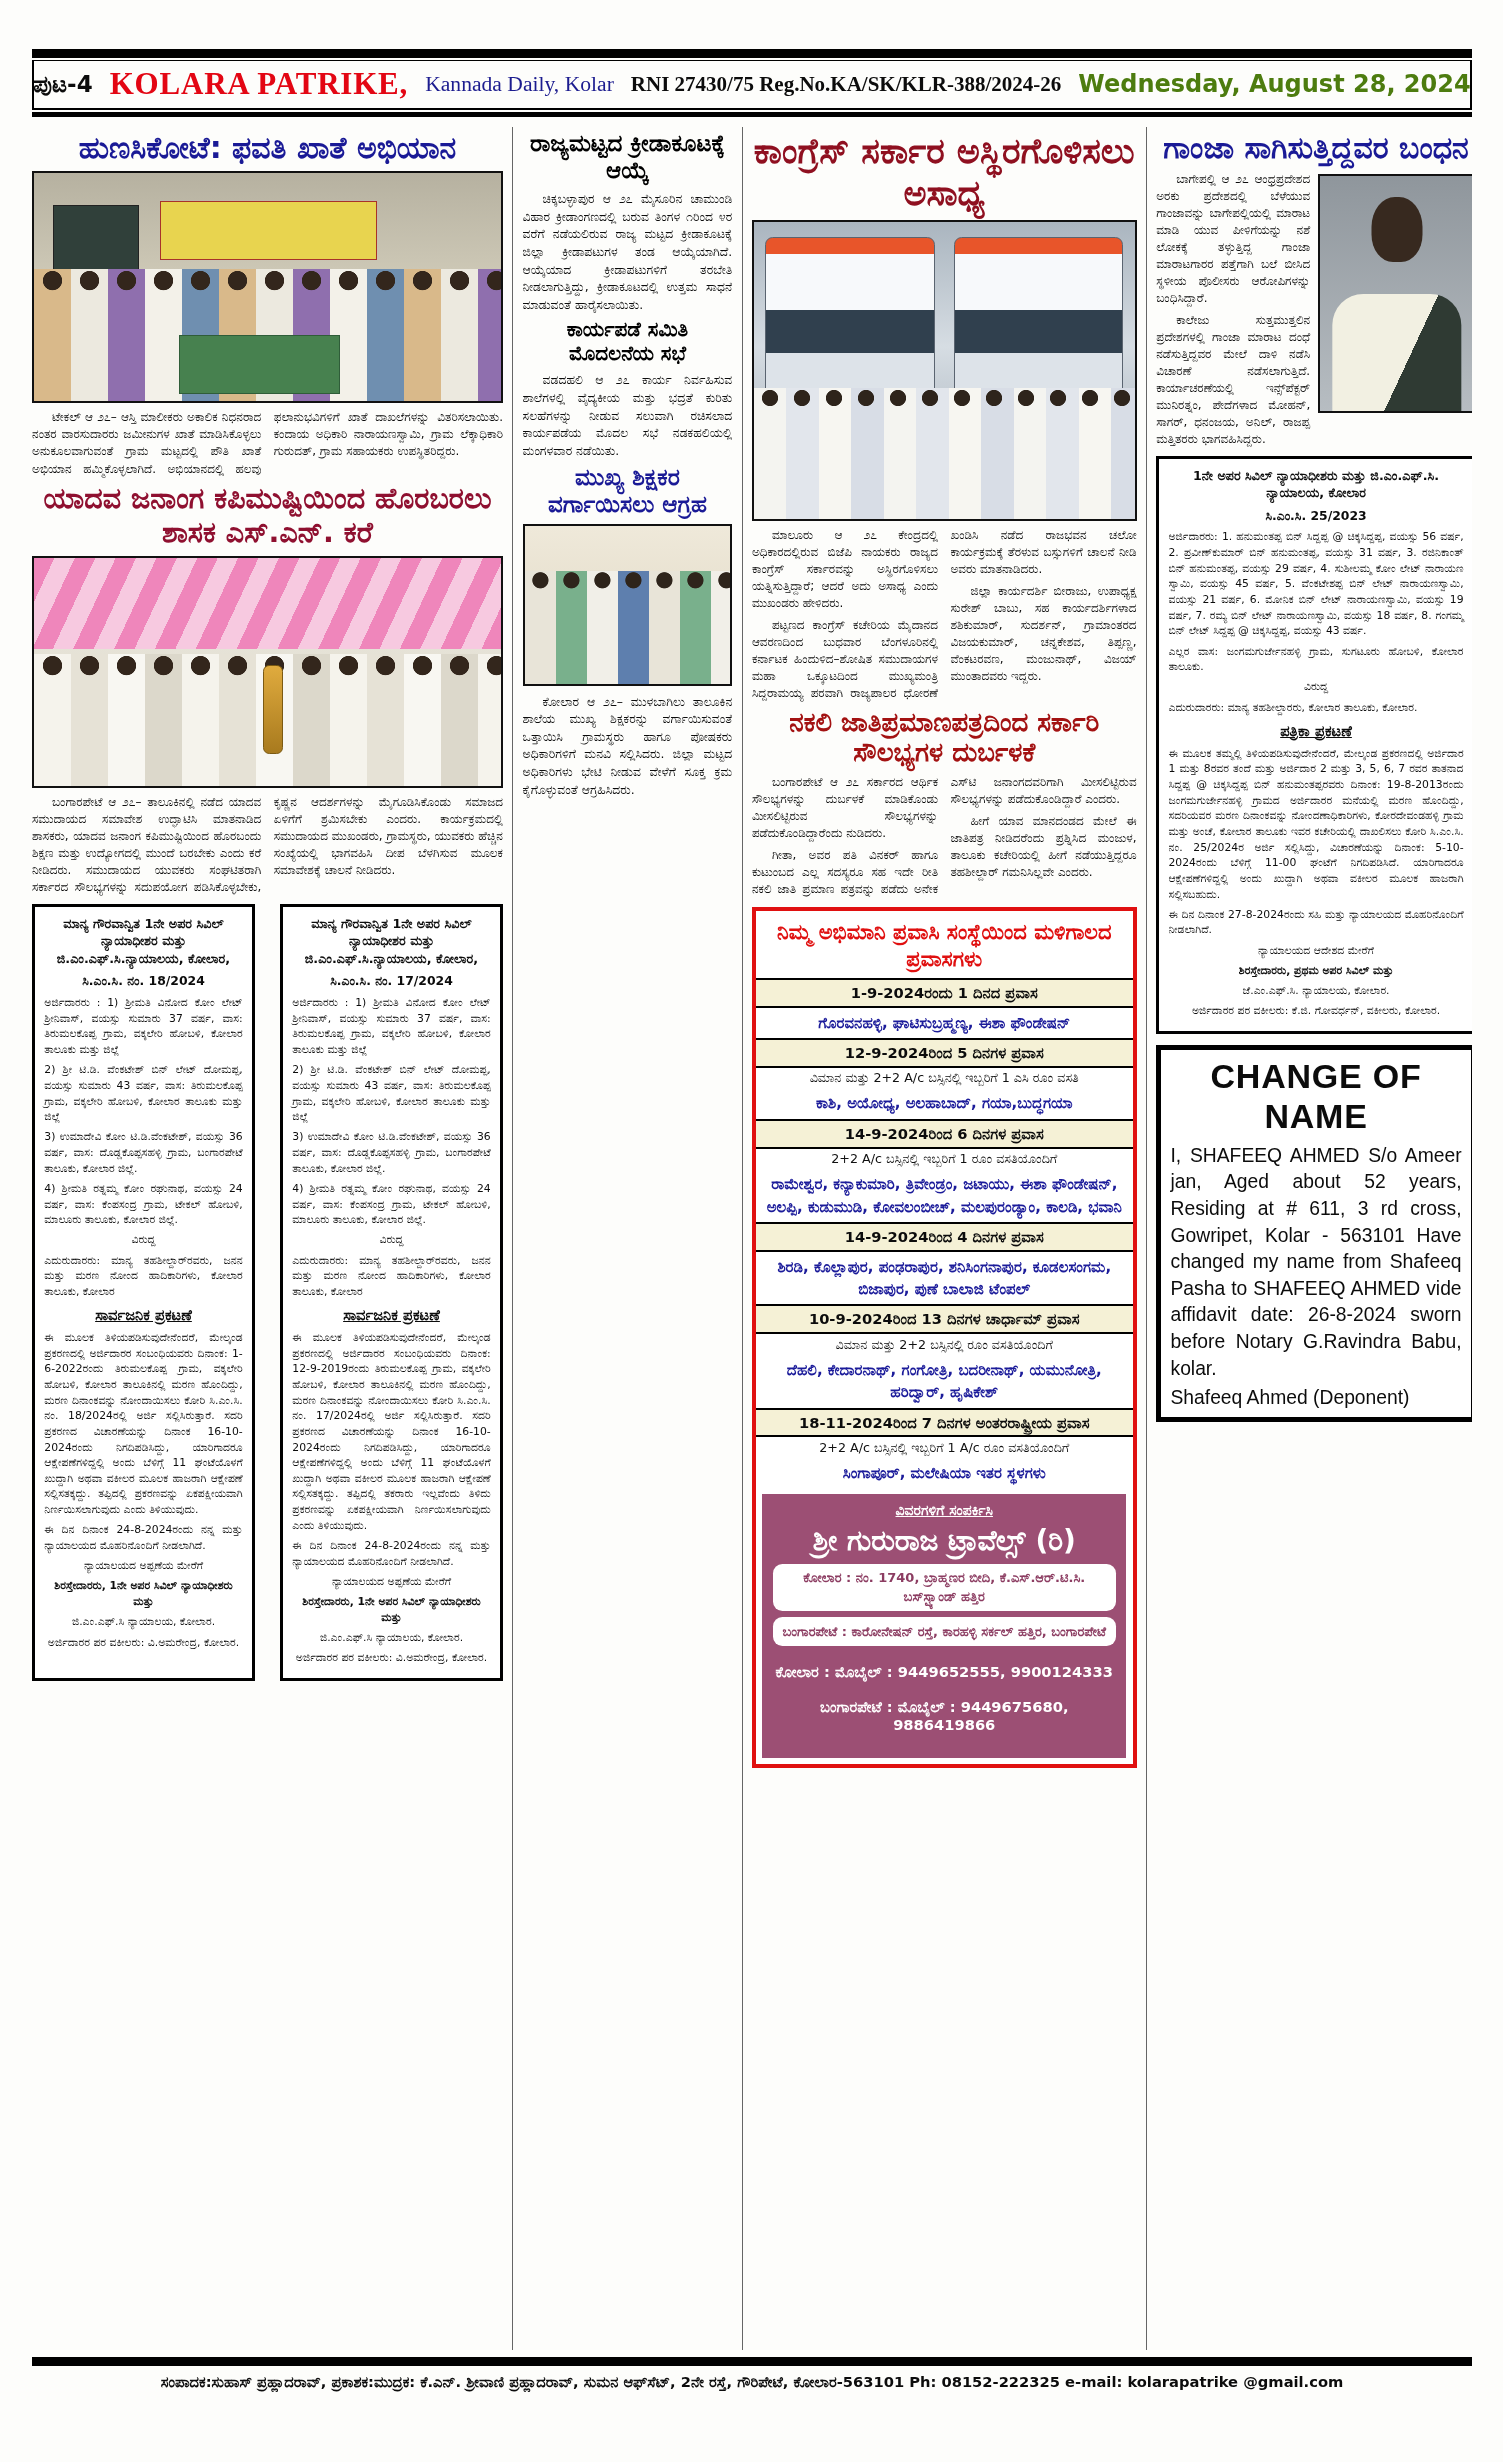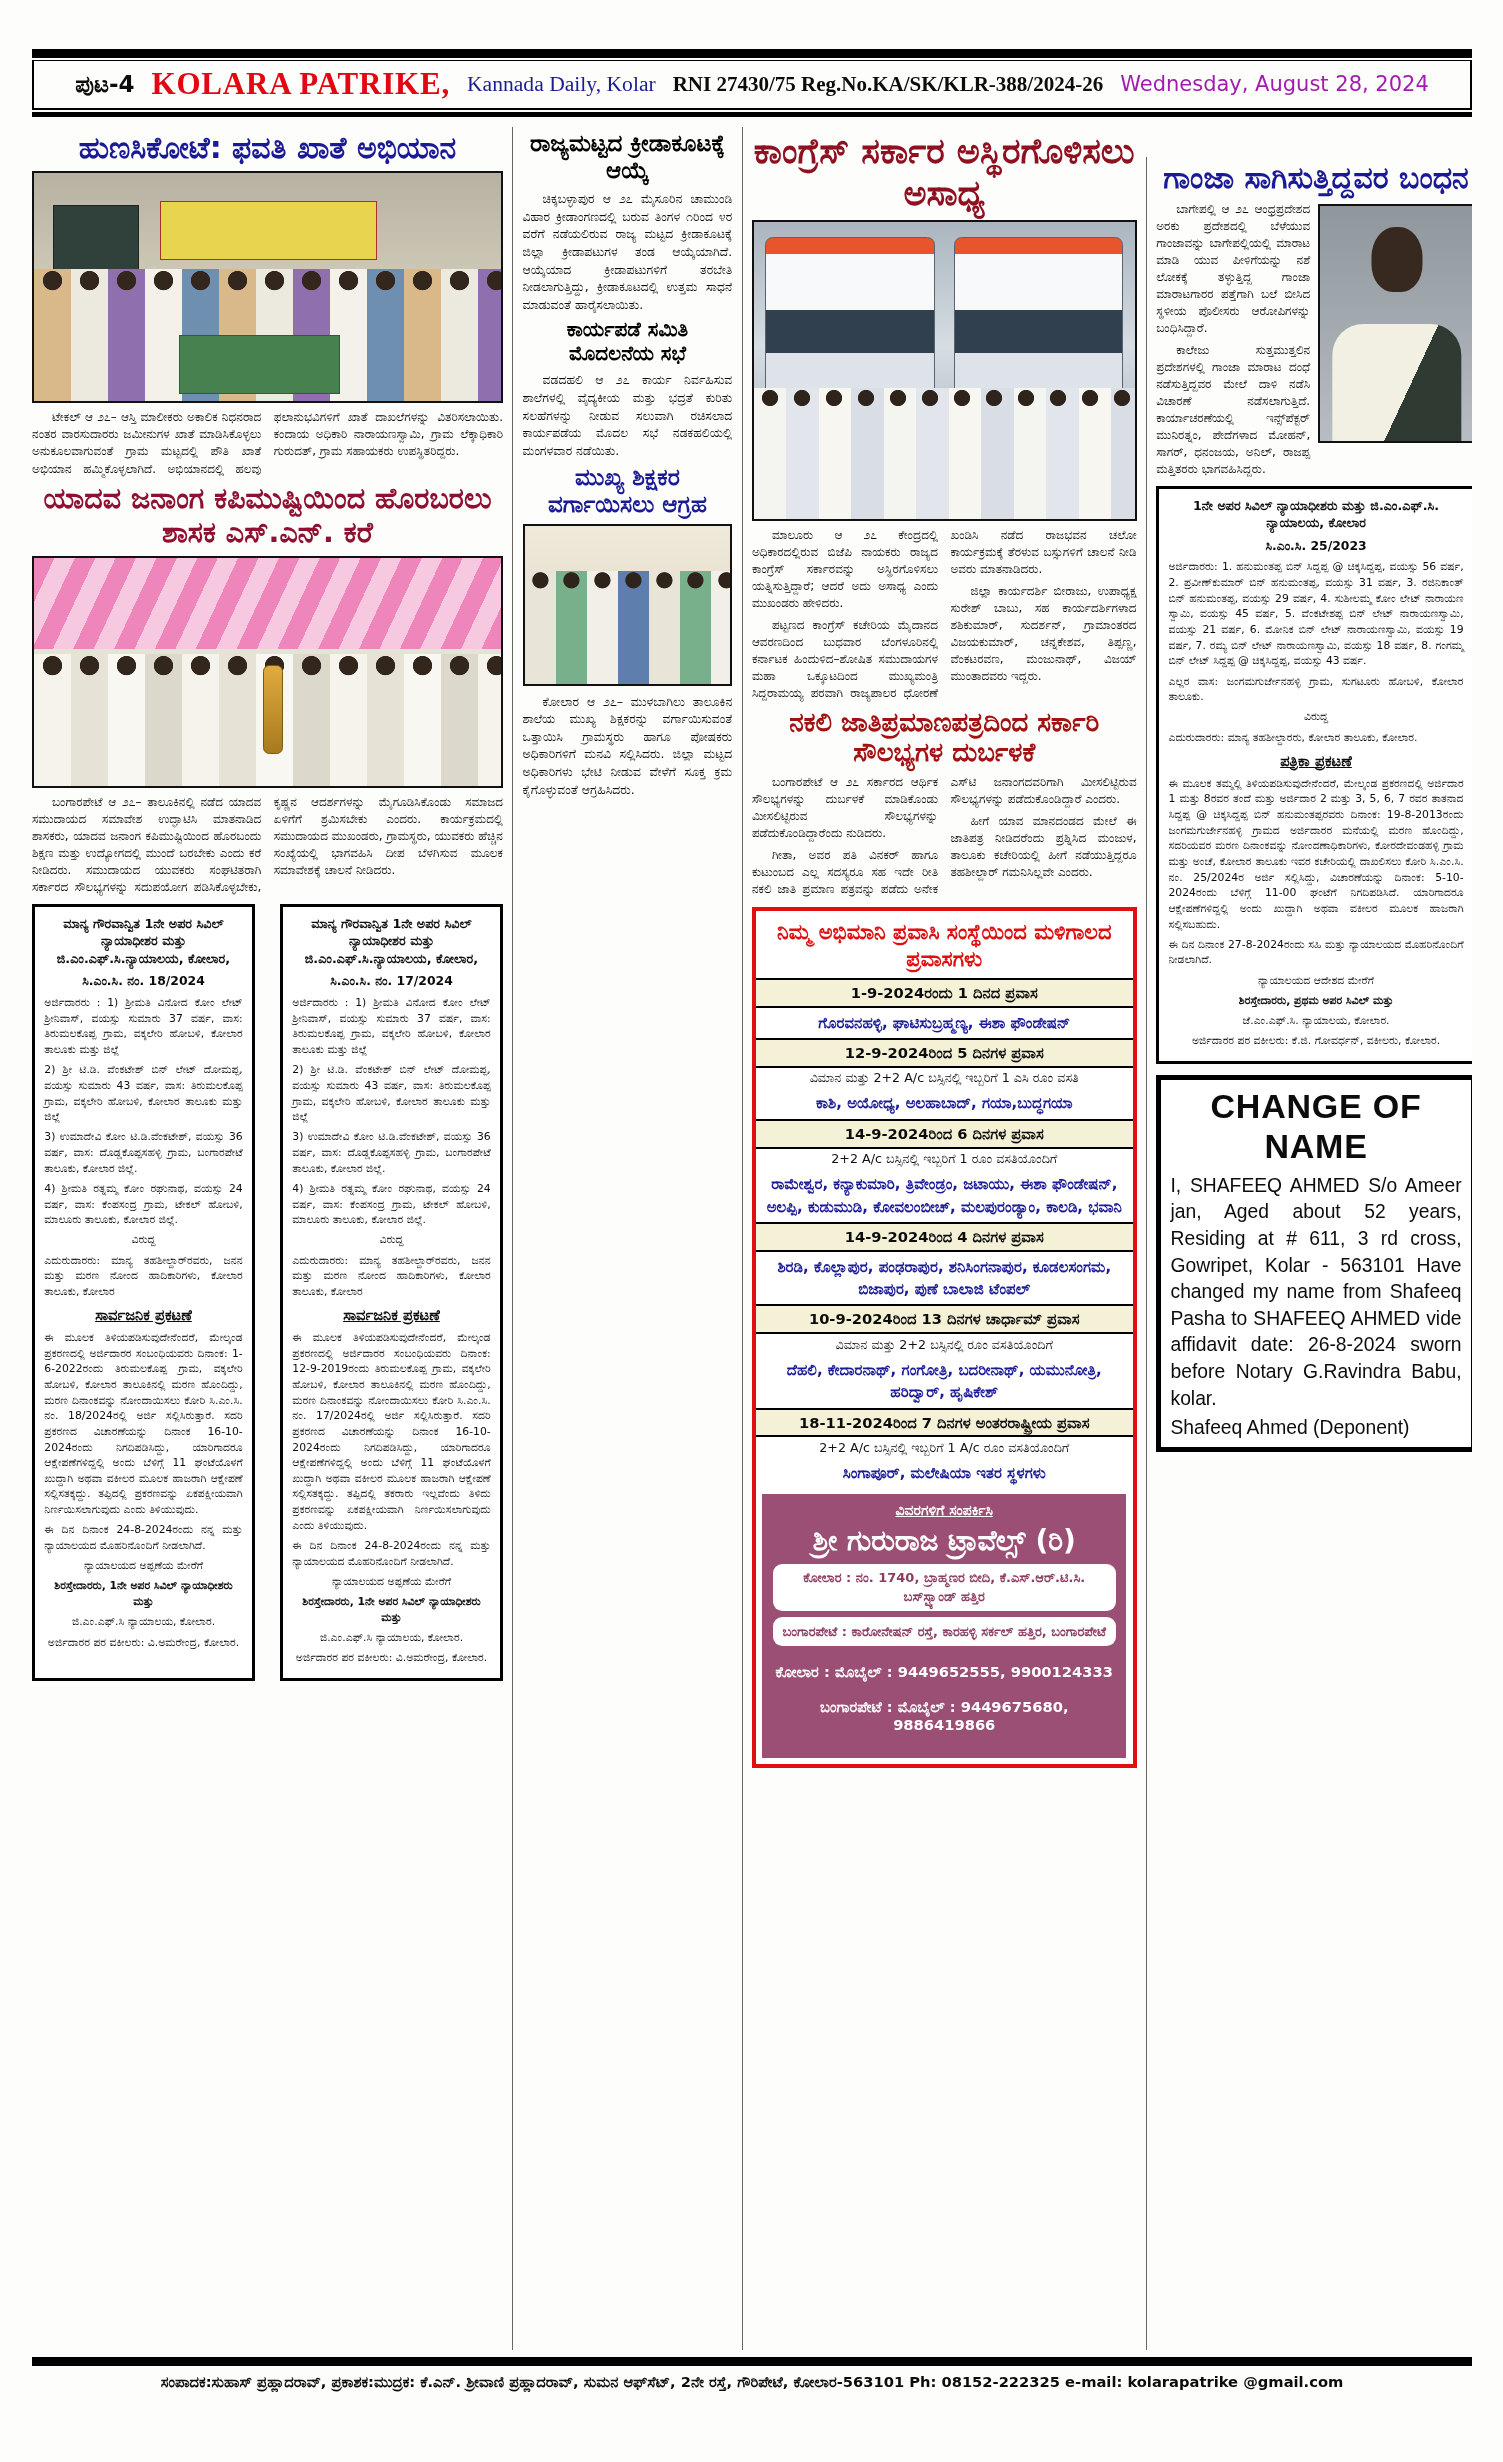--- a/index.html
+++ b/index.html
@@ -7,30 +7,30 @@
         font-family:"DejaVu Sans",sans-serif;color:#0c0c0c;overflow:hidden;box-sizing:border-box;
         padding:49px 32px 0 32px;}
   .top-rule{height:9.3px;background:#000;}
   .masthead{border:2.3px solid #000;border-top:1.5px solid #000;margin-top:1.5px;
             display:flex;align-items:center;justify-content:center;gap:17px;
             padding:5.4px 7.7px;white-space:nowrap;}
   .mh-page{font-size:23px;font-weight:bold;}
   .mh-title{font-size:31px;font-weight:bold;color:#e30613;font-family:"Liberation Serif",serif;letter-spacing:0.8px;}
   .mh-sub{font-size:21.6px;color:#1c1c8f;font-family:"Liberation Serif",serif;}
   .mh-rni{font-size:21px;font-weight:bold;font-family:"Liberation Serif",serif;}
-  .mh-date{font-size:21px;font-weight:normal;color:#a21caf;}
+  .mh-date{font-size:24px;font-weight:bold;color:#4d7c0f;}
   .mid-rule{height:5.4px;background:#000;margin-top:2.3px;}
 
   .cols{display:flex;gap:0;margin-top:9.3px;align-items:stretch;height:2223px;overflow:hidden;}
   .col{box-sizing:border-box;overflow:hidden;}
   .col + .col{border-left:1.2px solid #666;margin-left:9.3px;padding-left:9.3px;}
   .c1{width:471px;flex:none;}
   .c2{width:220px;flex:none;}
   .c3{width:395px;flex:none;}
-  .c4{width:330px;flex:none;margin-top:30px;}
+  .c4{width:330px;flex:none;}
 
   h1,h2,h3,h4{margin:3.1px 0 6.2px 0;line-height:1.18;text-align:center;font-weight:bold;}
   .h-blue{color:#1a1a96;font-size:30px;}
   .h-maroon{color:#8f1030;font-size:28.6px;}
   .h-maroon-big{color:#8f1020;font-size:35px;line-height:1.2;}
   .h-darkred{color:#a31212;font-size:26px;}
   .h-black{color:#000;font-size:23px;}
   .h-sub{color:#000;font-size:20px;}
   .h-blue-sm{color:#1a1a96;font-size:23px;}
 

